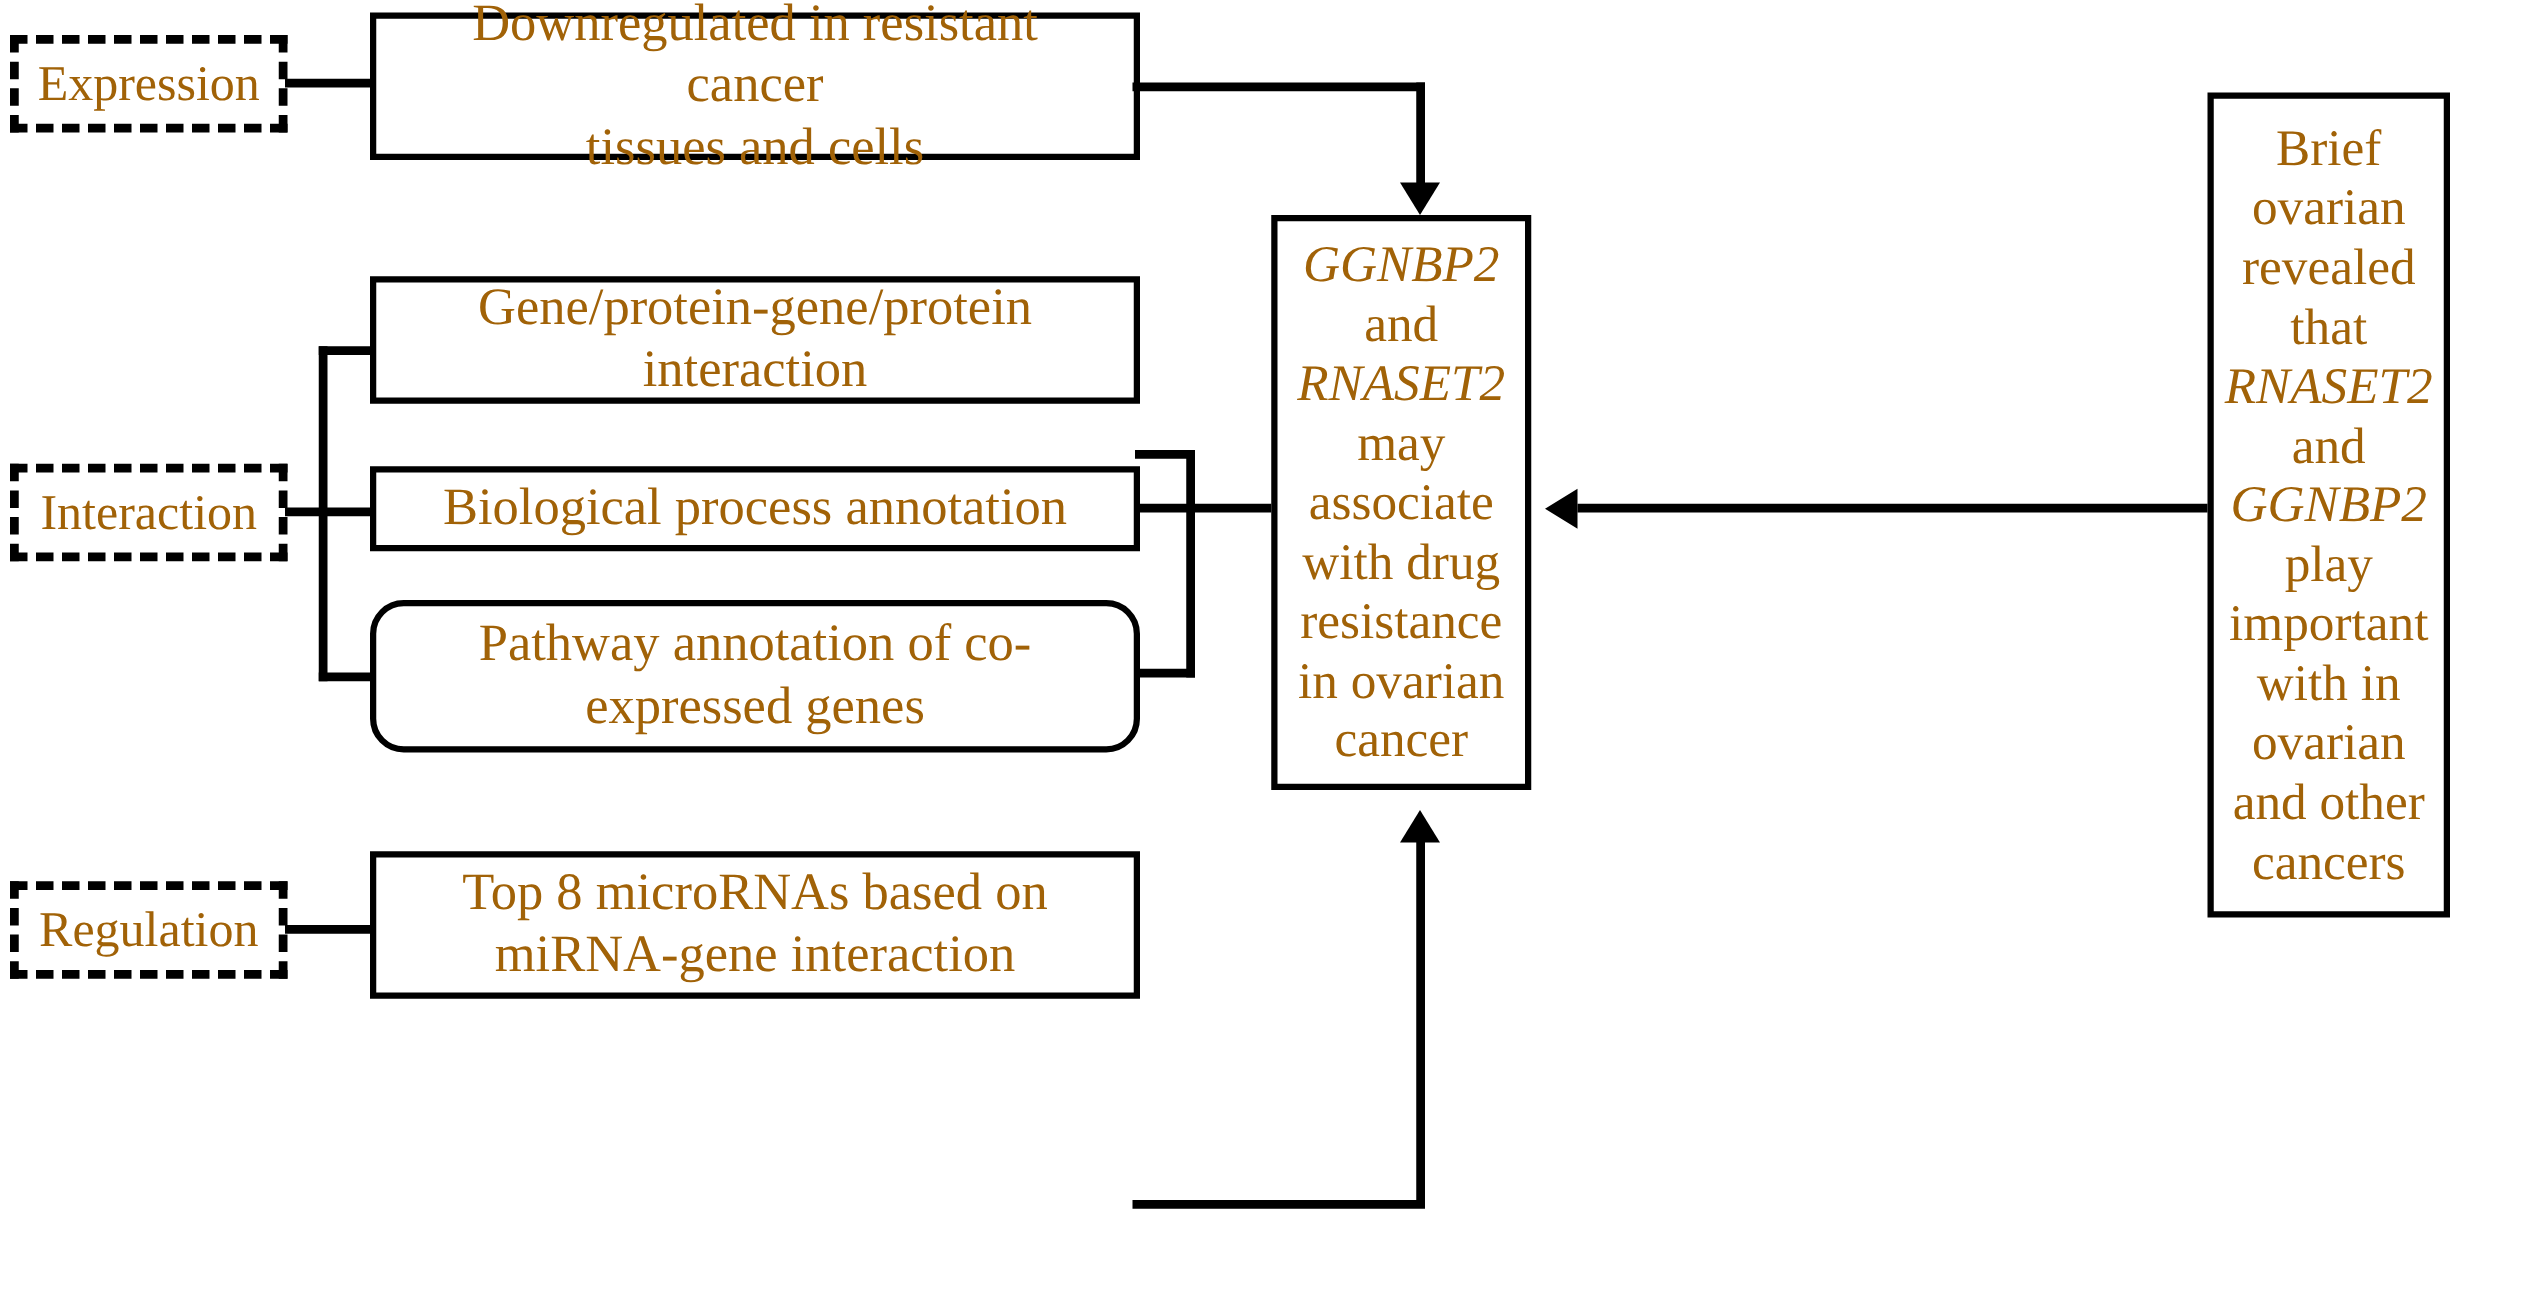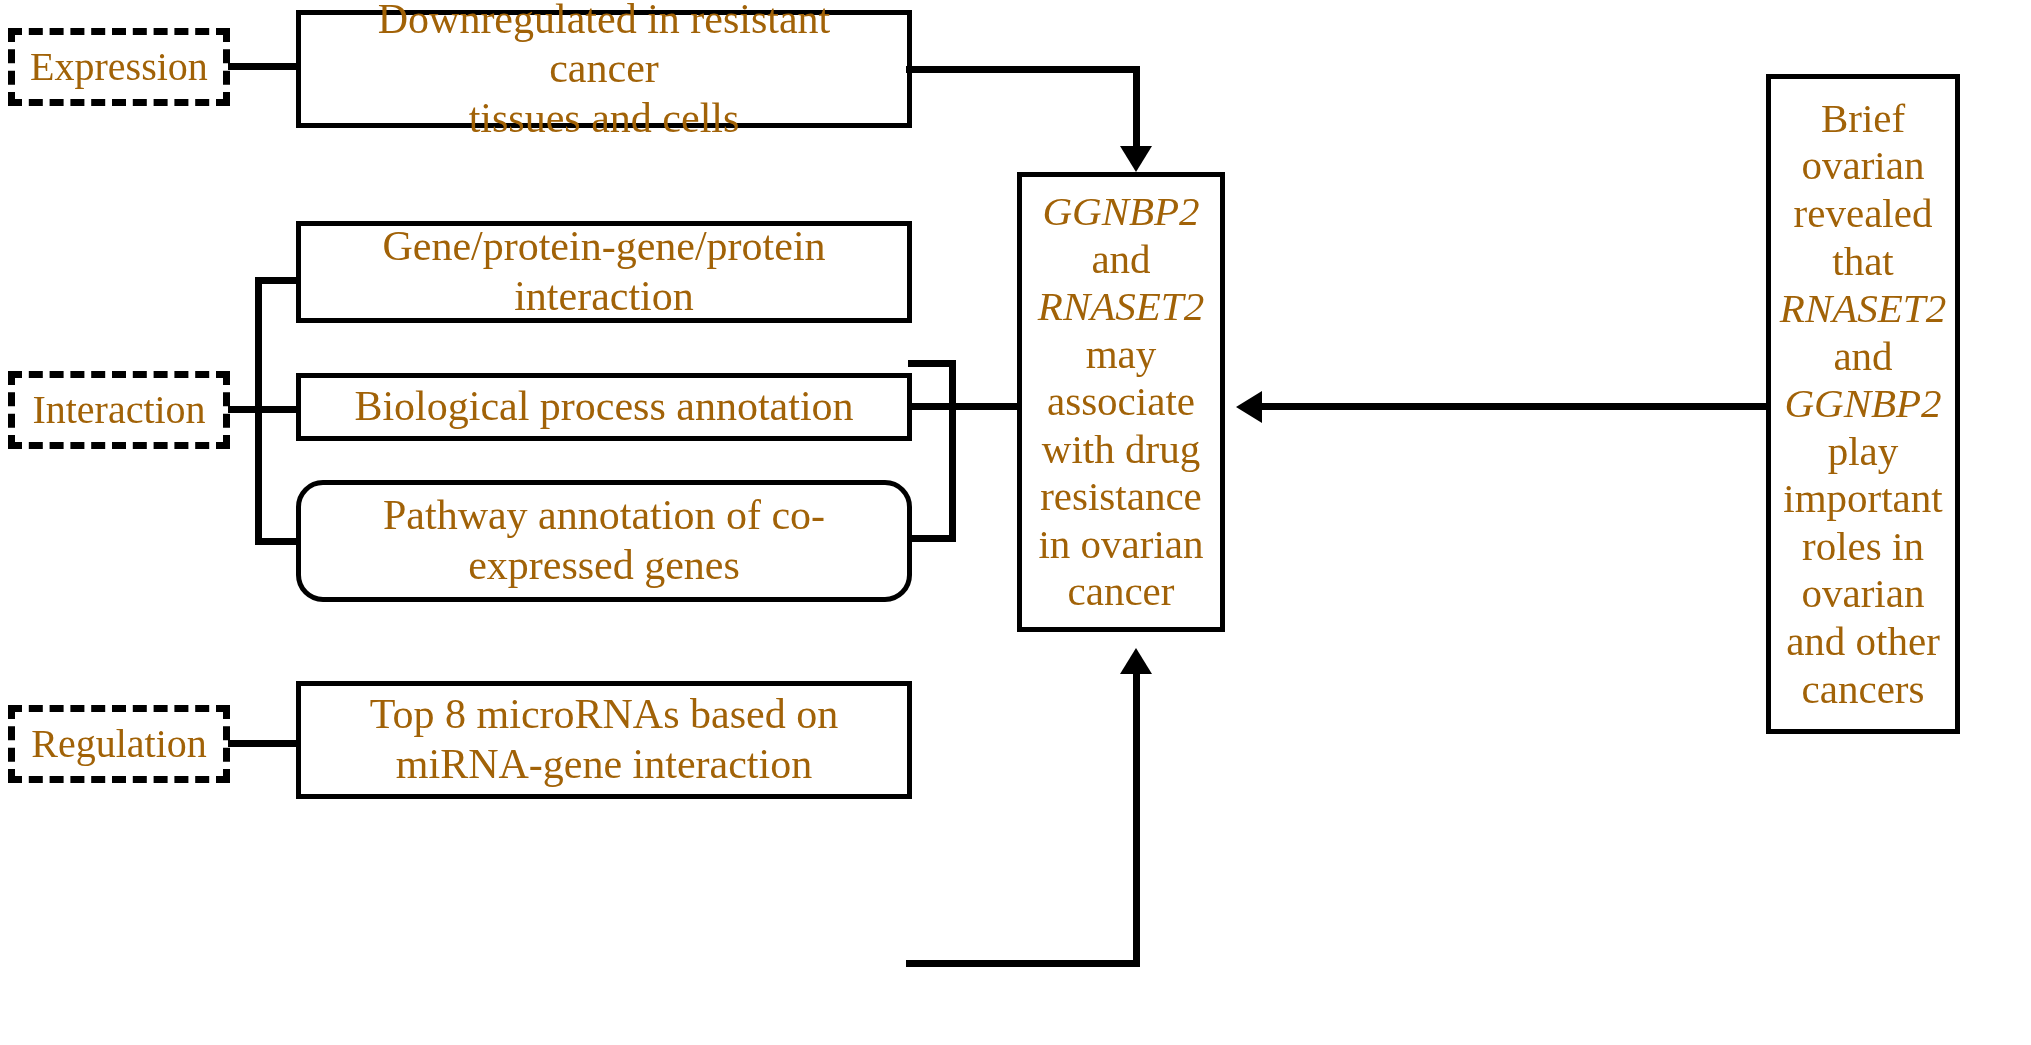--- a/index.html
+++ b/index.html
@@ -185,21 +185,21 @@
     <span class="txt">
       <span>Brief</span><br>
       <span>ovarian</span><br>
       <span>revealed</span><br>
       <span>that</span><br>
       <span class="ital">RNASET2</span><br>
       <span>and</span><br>
       <span class="ital">GGNBP2</span><br>
       <span>play</span><br>
       <span>important</span><br>
-      <span>roles in</span><br>
+      <span>with in</span><br>
       <span>ovarian</span><br>
       <span>and other</span><br>
       <span>cancers</span>
     </span>
   </div>
 
   <div class="hline" style="left:1262px; top:403px; width:504px;"></div>
   <div class="arrow-left" style="left:1236px; top:391px;"></div>
 
 </div>

